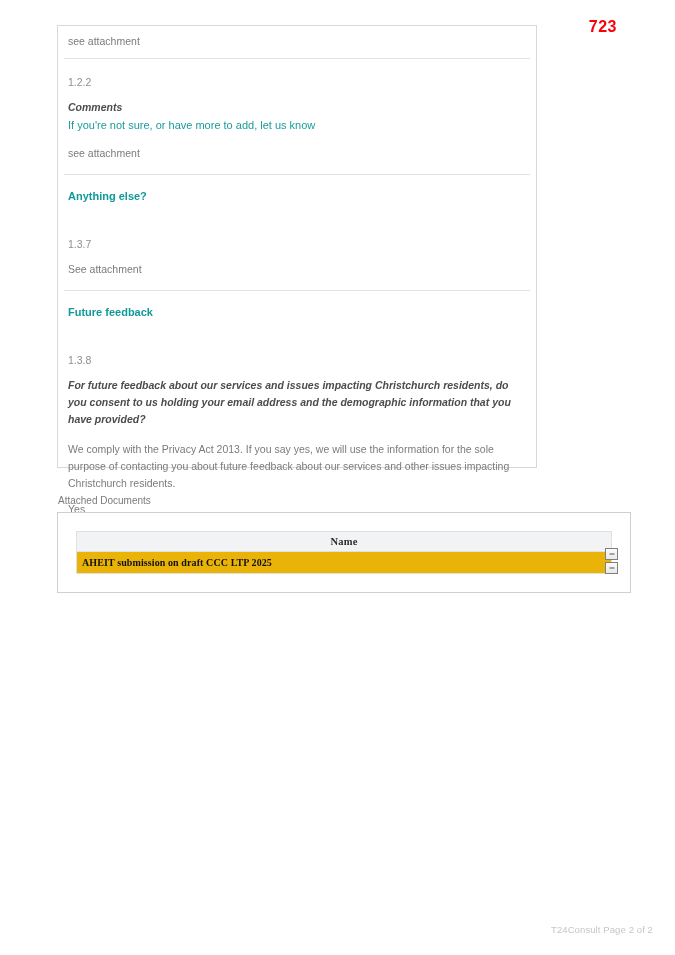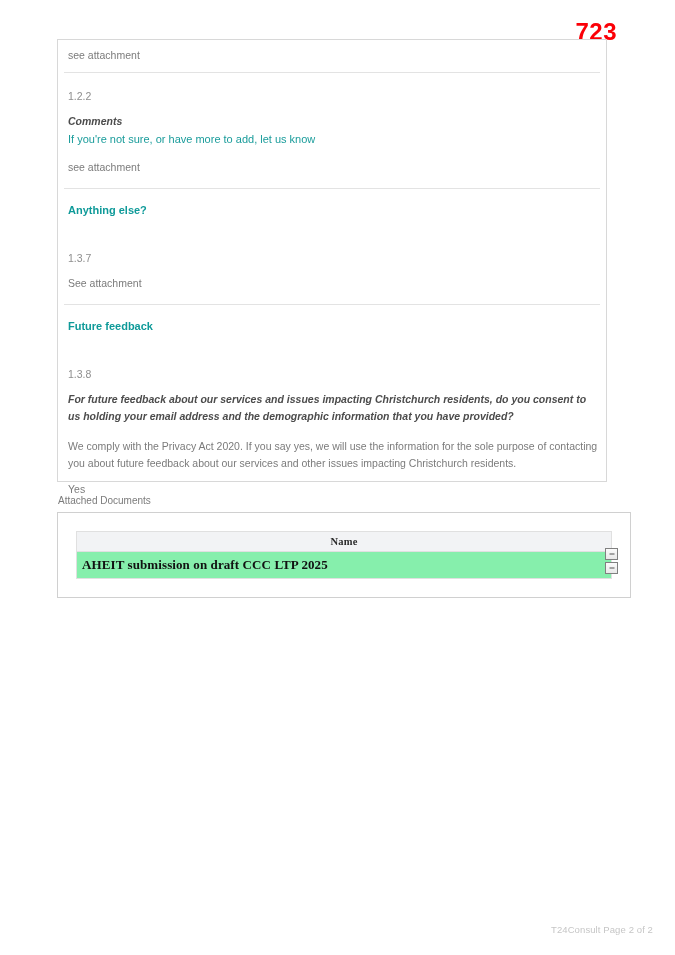--- a/index.html
+++ b/index.html
@@ -15,32 +15,32 @@
     font-family: "Liberation Sans", sans-serif;
     -webkit-font-smoothing: antialiased;
   }
 
   
   .page-stamp {
     position: absolute;
     top: 18px;
     right: 58px;
     color: #fb0007;
-    font-size: 24px;
+    font-size: 16px;
     font-weight: bold;
     letter-spacing: 0.5px;
     font-family: "Liberation Sans", sans-serif;
   }
 
   
   .content-panel {
     position: absolute;
     left: 57px;
-    top: 39px;
-    width: 550px;
+    top: 25px;
+    width: 480px;
     height: 443px;
     border: 1px solid #d8d8d8;
     background: #ffffff;
   }
 
   .inner {
     padding: 0 6px;
   }
 
   .divider {
@@ -142,22 +142,22 @@
     color: #2b2b2b;
     padding: 4px 0 4px 0;
     font-family: "Liberation Serif", serif;
     letter-spacing: 0.2px;
   }
 
   .doc-row {
     position: relative;
     border: 1px solid #e0e0e0;
     border-top: none;
-    background: #86efac;
-    font-size: 13px;
+    background: #eab308;
+    font-size: 10px;
     font-weight: bold;
     color: #111111;
     padding: 5px 22px 5px 5px;
     font-family: "Liberation Serif", serif;
     letter-spacing: 0.1px;
     min-height: 19px;
   }
 
   
   .row-spinner {
@@ -221,21 +221,21 @@
 
     <div class="qnum">1.3.7</div>
     <div class="answer">See attachment</div>
 
     <div class="divider"></div>
 
     <div class="section-head">Future feedback</div>
 
     <div class="qnum">1.3.8</div>
     <div class="qlabel wide">For future feedback about our services and issues impacting Christchurch residents, do you consent to us holding your email address and the demographic information that you have provided?</div>
-    <div class="privacy">We comply with the Privacy Act 2020. If you say yes, we will use the information for the sole purpose of contacting you about future feedback about our services and other issues impacting Christchurch residents.</div>
+    <div class="privacy">We comply with the Privacy Act 2013. If you say yes, we will use the information for the sole purpose of contacting you about future feedback about our services and other issues impacting Christchurch residents.</div>
     <div class="answer tight">Yes</div>
 
   </div>
 </div>
 
 <div class="attached-wrap">
   <div class="attached-label">Attached Documents</div>
 
   <div class="doc-table">
     <div class="doc-head">Name</div>

